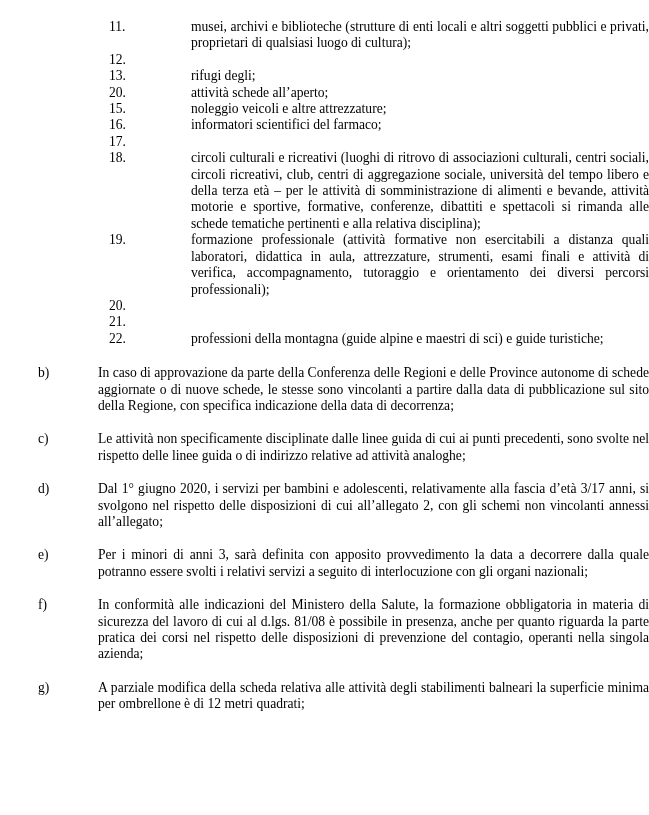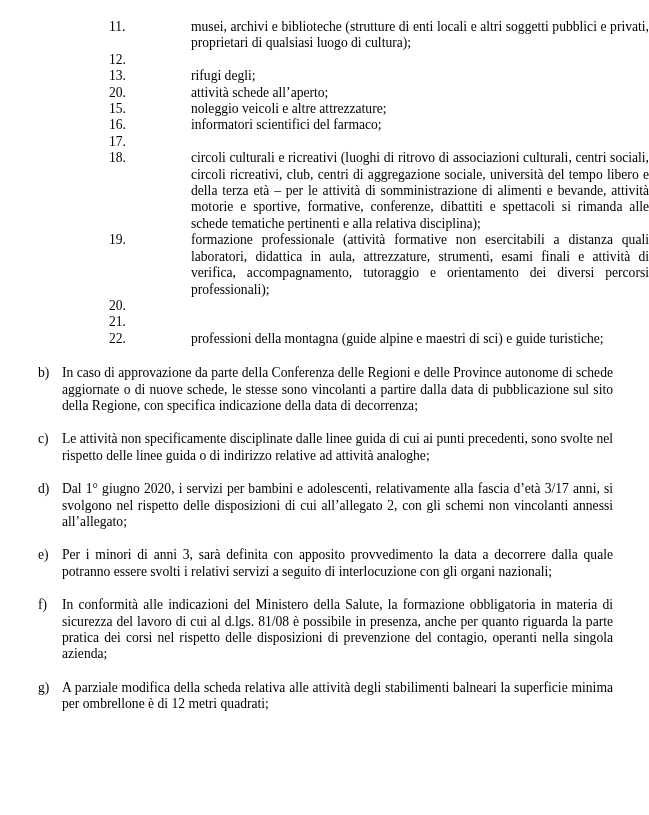--- a/index.html
+++ b/index.html
@@ -47,20 +47,21 @@
     margin-left: 38px;
     margin-top: 17px;
   }
   .let-item .marker {
     flex: 0 0 24px;
     text-align: left;
   }
   .let-item .txt {
     width: 551px;
     text-align: justify;
+    margin-left: 36px;
   }
 </style>
 </head>
 <body>
 
 <div class="page">
 
   <div class="num-list">
     <div class="num-item">
       <span class="marker">11.</span>

